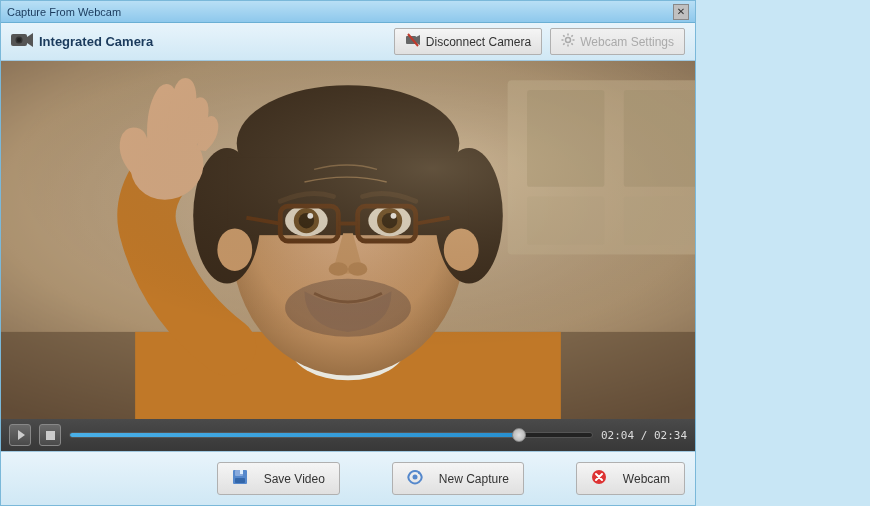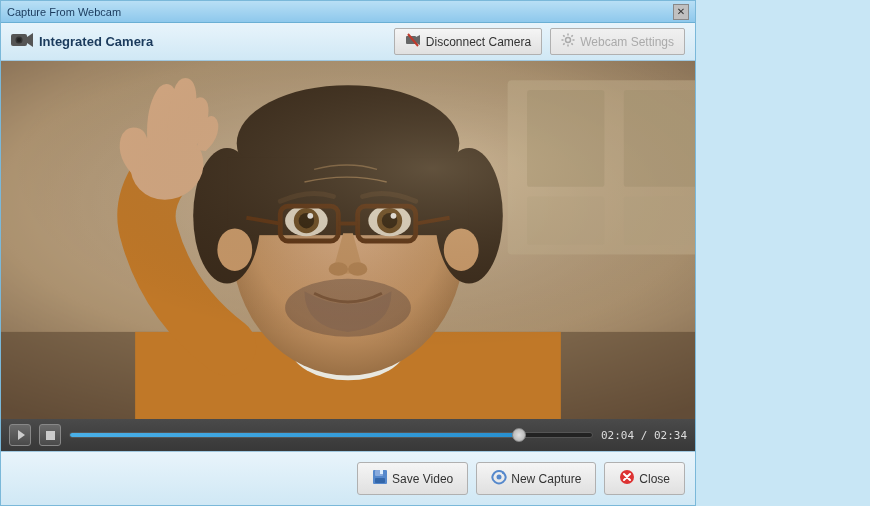--- a/index.html
+++ b/index.html
@@ -219,21 +219,22 @@
     .bottom-btn {
       background: linear-gradient(to bottom, #f5f5f5, #e0e0e0);
       border: 1px solid #b0b0b0;
       border-radius: 3px;
       padding: 6px 14px;
       font-size: 12px;
       color: #333;
       cursor: pointer;
       display: flex;
       align-items: center;
-      gap: 4px;
+      gap: 16px;
+      margin-left: 44px;
     }
 
     .bottom-buttons-right {
       display: flex;
       align-items: center;
       gap: 8px;
       margin-left: auto;
     }
   </style>
 </head>
@@ -423,18 +424,18 @@
         <span>New Capture</span>
       </button>
 
       <button class="bottom-btn">
         <span>
           <svg width="16" height="16" viewBox="0 0 16 16">
             <circle cx="8" cy="8" r="7" fill="#dd3333"></circle>
             <path d="M5 5 L11 11 M11 5 L5 11" stroke="white" stroke-width="2" stroke-linecap="round"></path>
           </svg>
         </span>
-        <span>Close</span>
+        <span>Webcam</span>
       </button>
     </div>
   </div>
 
 </div>
 
 </body></html>

